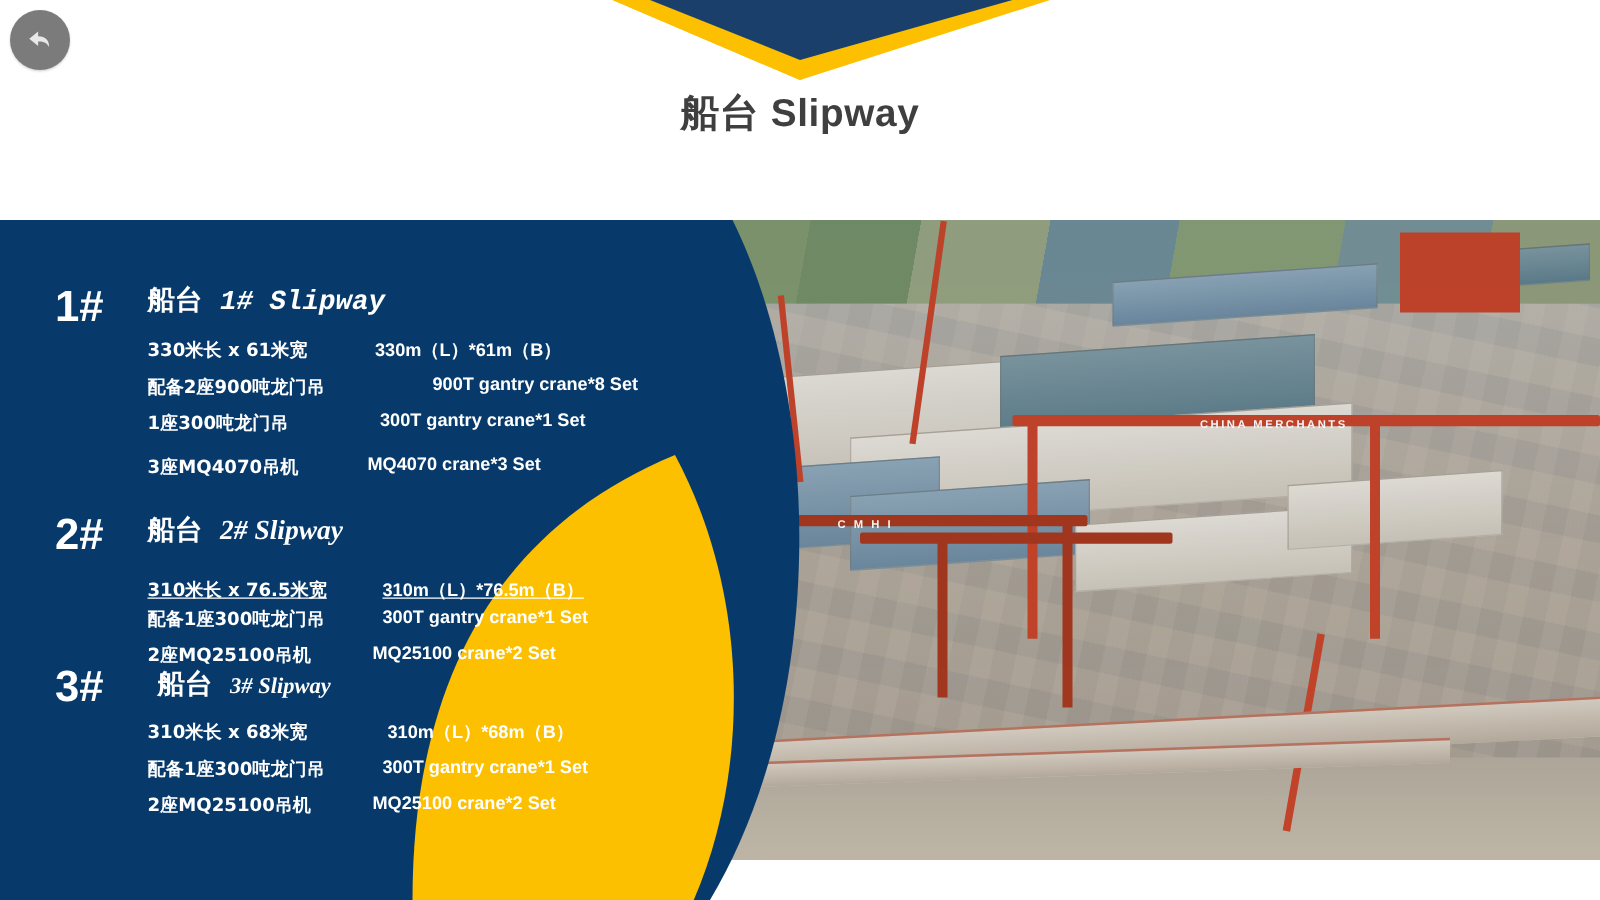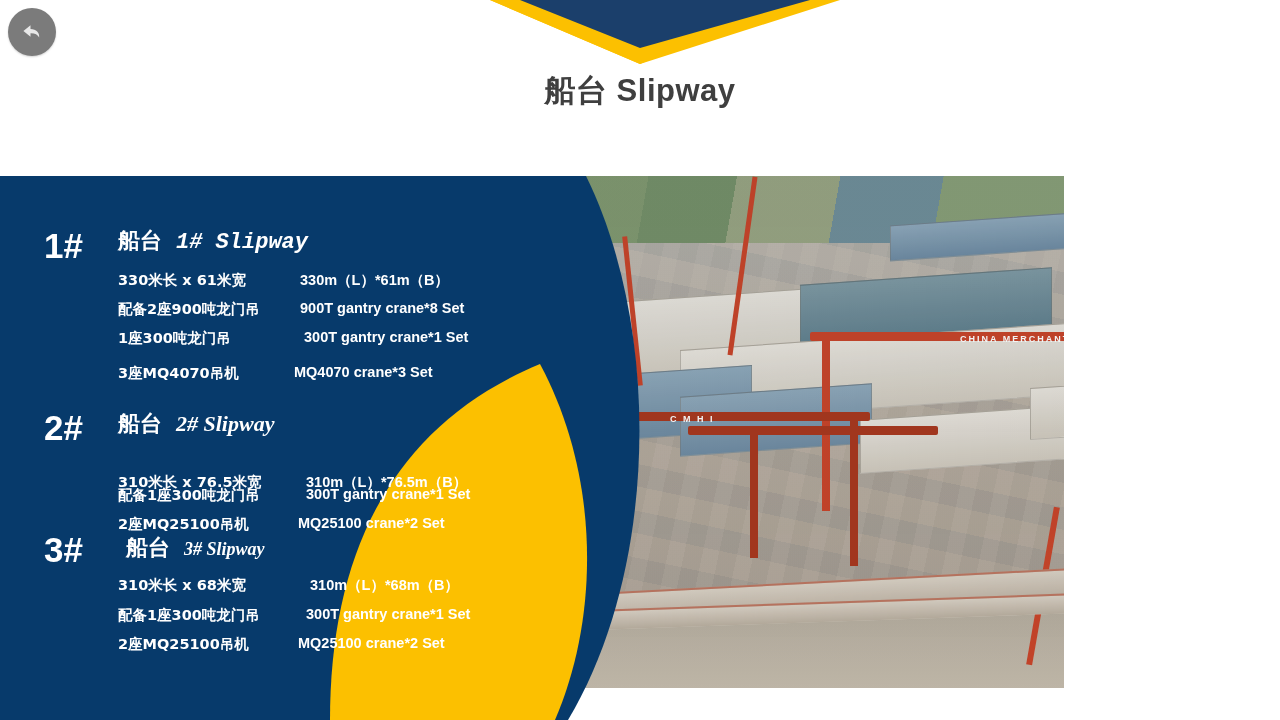--- a/index.html
+++ b/index.html
@@ -2,21 +2,21 @@
 <html><head>
 <meta charset="utf-8">
 <style>
   html, body {
     margin: 0;
     padding: 0;
     background: #ffffff;
   }
   #slide {
     position: relative;
-    width: 1064px;
+    width: 1280px;
     height: 720px;
     overflow: hidden;
     background: #ffffff;
     font-family: "Liberation Sans", "DejaVu Sans", sans-serif;
   }
 
   
   .chevron-wrap {
     position: absolute;
     left: 0; top: 0;
@@ -277,40 +277,40 @@
 
     <div class="slip-group">
       <div class="slip-num" style="top:52px;">1#</div>
       <div class="slip-title" style="left:118px; top:54px;">
         <span class="cn">船台</span><span class="en" style="font-size:22px;font-family:Liberation Mono, monospace;">1# Slipway</span>
       </div>
       <div class="spec-row" style="left:118px; top:95px;">
         <span class="cn">330米长 x 61米宽</span>
         <span class="en">330m（L）*61m（B）</span>
       </div>
-      <div class="spec-row" style="left:118px; top:124px;">
+      <div class="spec-row" style="left:118px; top:124px;gap:46px;">
         <span class="cn">配备2座900吨龙门吊</span>
         <span class="en">900T gantry crane*8 Set</span>
       </div>
       <div class="spec-row" style="left:118px; top:153px;">
         <span class="cn">1座300吨龙门吊</span>
         <span class="en" style="margin-left:4px;">300T gantry crane*1 Set</span>
       </div>
       <div class="spec-row" style="left:118px; top:188px;">
         <span class="cn">3座MQ4070吊机</span>
         <span class="en" style="margin-left:-6px;">MQ4070 crane*3 Set</span>
       </div>
     </div>
 
     <div class="slip-group">
       <div class="slip-num" style="top:234px;">2#</div>
       <div class="slip-title" style="left:118px; top:237px;text-align:center;">
         <span class="cn">船台</span><span class="en" style="font-size:22px;">2# Slipway</span>
       </div>
-      <div class="spec-row" style="left:118px; top:297px;">
+      <div class="spec-row" style="left:118px; top:287px;text-decoration:underline;">
         <span class="cn">310米长 x 76.5米宽</span>
         <span class="en" style="margin-left:6px;">310m（L）*76.5m（B）</span>
       </div>
       <div class="spec-row" style="left:118px; top:310px;">
         <span class="cn">配备1座300吨龙门吊</span>
         <span class="en" style="margin-left:6px;">300T gantry crane*1 Set</span>
       </div>
       <div class="spec-row" style="left:118px; top:339px;">
         <span class="cn">2座MQ25100吊机</span>
         <span class="en" style="margin-left:-2px;">MQ25100 crane*2 Set</span>

